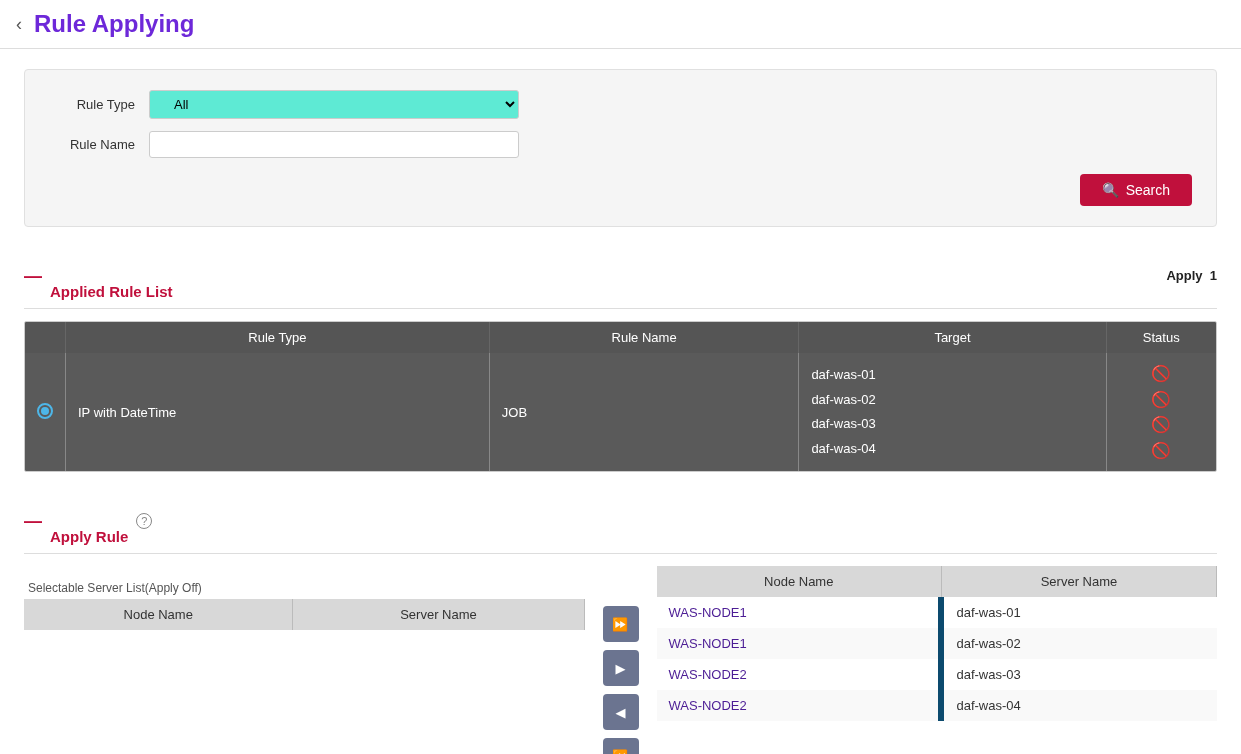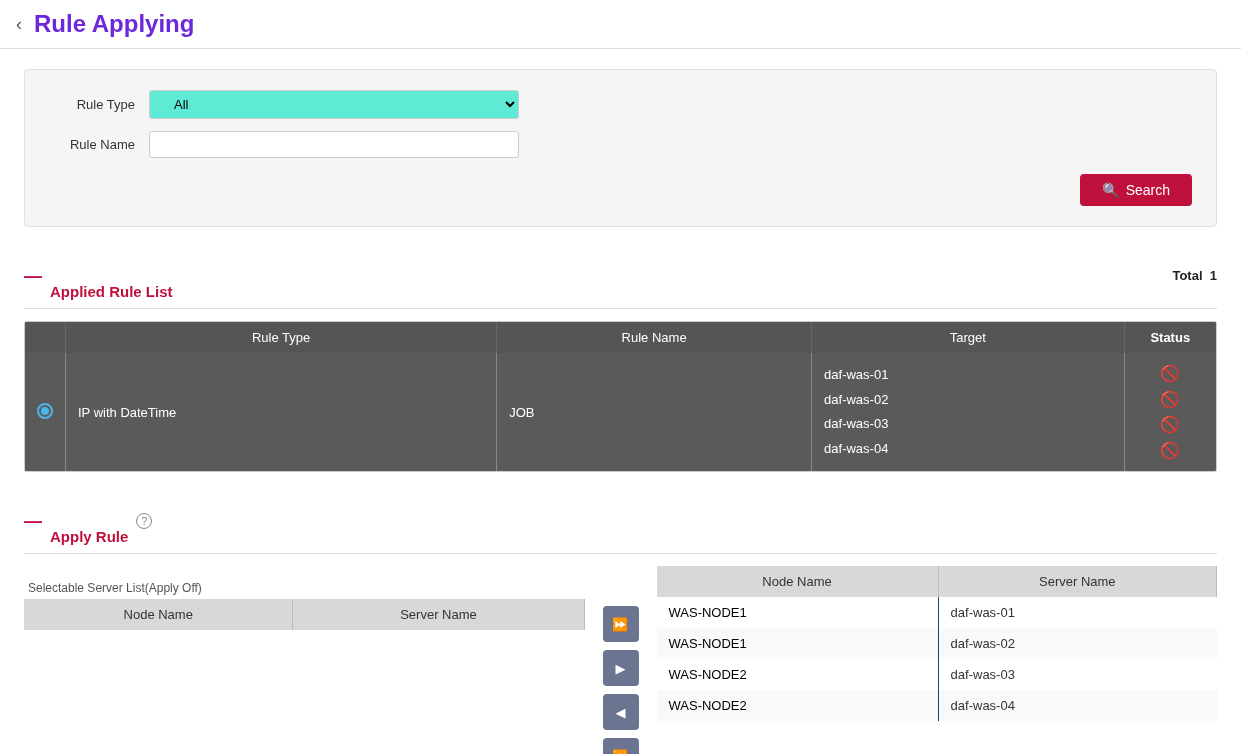--- a/index.html
+++ b/index.html
@@ -229,22 +229,22 @@
       font-size: 13px;
     }
     .server-list-table tbody tr {
       background: #fff;
       color: #333;
     }
     .server-list-table tbody tr:nth-child(even) {
       background: #f9f9f9;
     }
     .server-list-table td {
-      border-right: 1px solid #0c4a6e;
-      color: #000000;
+      border-right: 6px solid #0c4a6e;
+      color: #4c1d95;
       font-size: 13px;
     }
     .server-list-table td:last-child { border-right: none; color: #333; }
 
     
     .transfer-btns {
       display: flex;
       flex-direction: column;
       align-items: center;
       justify-content: center;
@@ -324,35 +324,35 @@
       </button>
     </div>
   </div>
 
   <div class="section-header">
     <div class="section-title-group">
       <span class="section-dash">—</span>
       <span class="section-title">Applied Rule List</span>
     </div>
     <div class="section-total">
-      <span>Total</span>
+      <span>Apply</span>
       &nbsp;<span style="font-weight:bold;">1</span>
     </div>
   </div>
   <hr class="divider-line">
 
   <div class="table-wrapper">
     <table>
       <thead>
         <tr>
           <th style="width:40px;"></th>
           <th>Rule Type</th>
           <th>Rule Name</th>
           <th>Target</th>
-          <th style="width:92px;font-weight:bold;">Status</th>
+          <th style="width:110px;">Status</th>
         </tr>
       </thead>
       <tbody>
         <tr>
           <td class="radio-cell">
             <span class="custom-radio checked"></span>
           </td>
           <td>IP with DateTime</td>
           <td>JOB</td>
           <td class="target-cell">

